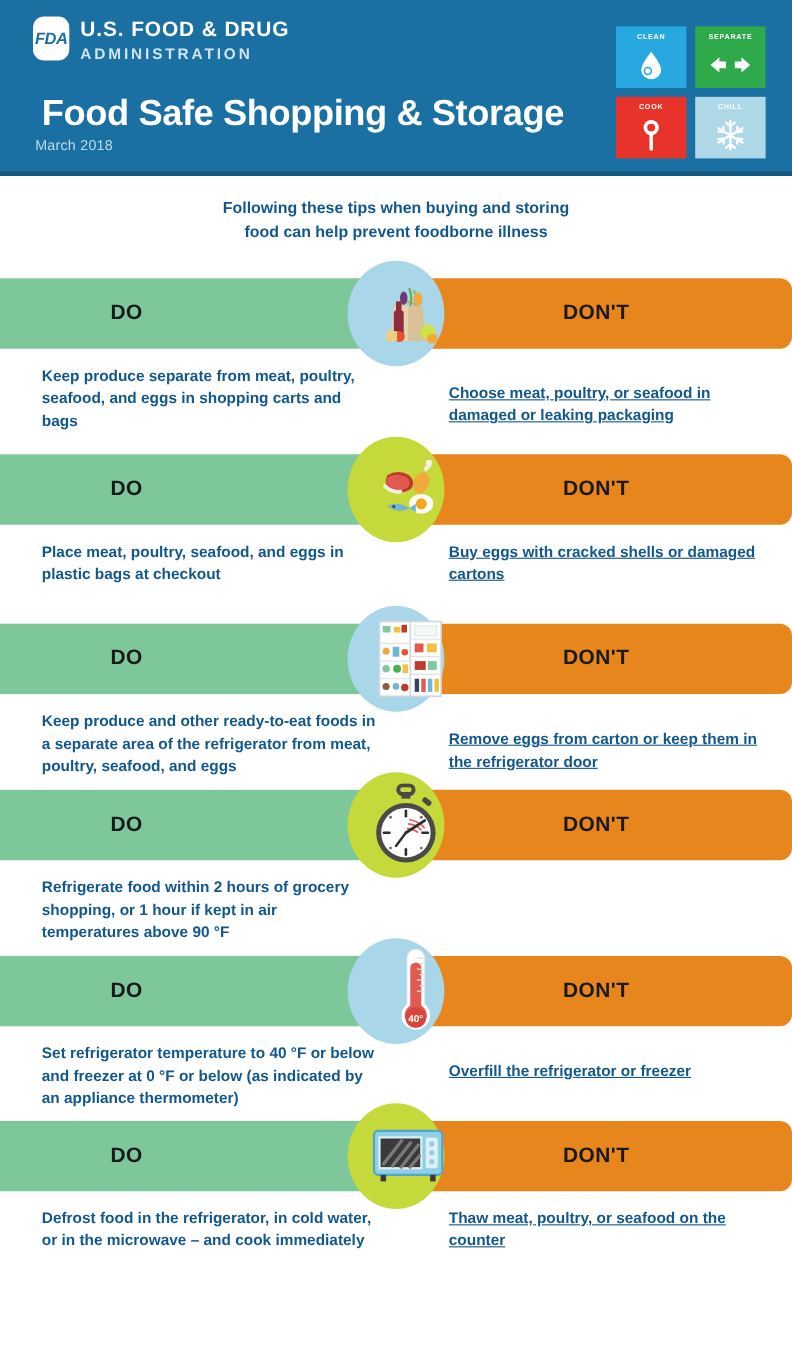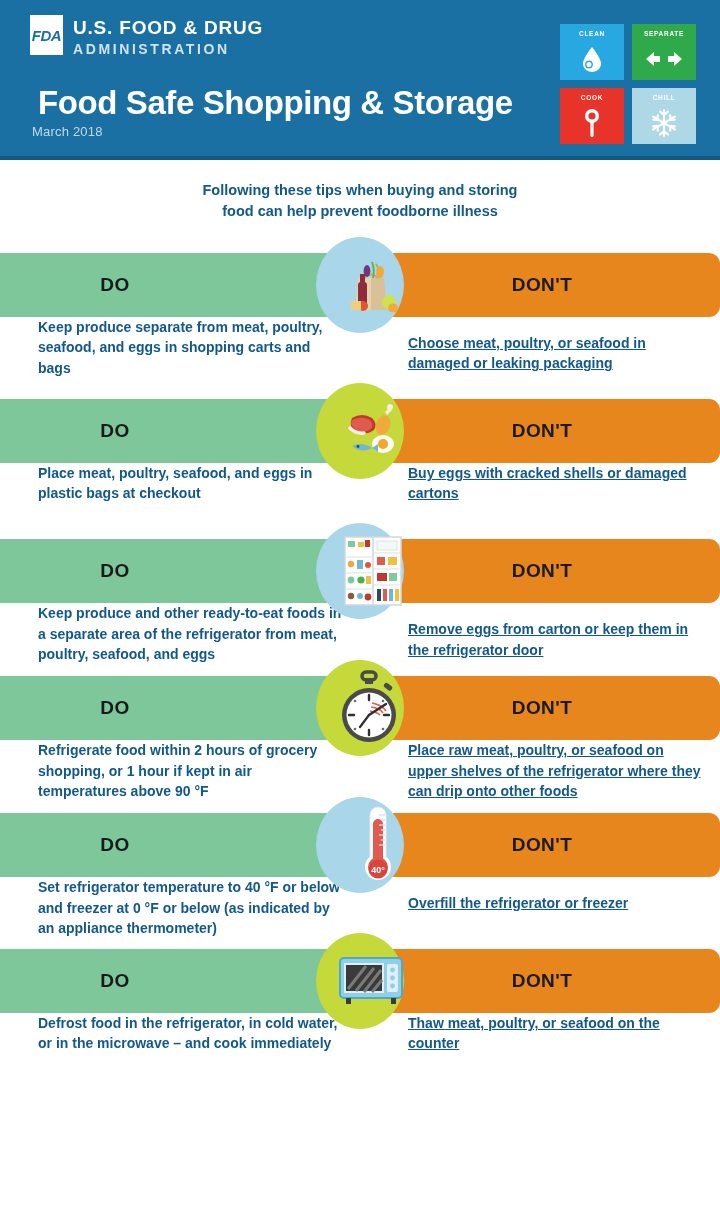--- a/index.html
+++ b/index.html
@@ -23,21 +23,21 @@
   .header-stripe {
     position:absolute; left:0; bottom:0; width:720px; height:4px;
     background:#12587f;
   }
   .fda-lockup {
     position:absolute; left:30px; top:15px;
     display:flex; align-items:flex-start; gap:10px;
   }
   .fda-badge {
     width:33px; height:40px; background:#ffffff;
-    display:flex; align-items:center; justify-content:center;
+    display:flex; align-items:center; justify-content:center;border-radius:10px;
   }
   .fda-badge-text {
     font-size:15px; font-weight:bold; color:#1a6fa3;
     letter-spacing:-0.5px; font-style:italic;
     font-family:"Liberation Sans", sans-serif;
   }
   .fda-words { padding-top:3px; }
   .fda-line1 {
     color:#ffffff; font-size:19px; font-weight:bold;
     letter-spacing:0.8px; line-height:1.05;
@@ -116,21 +116,21 @@
     position:absolute; left:50%; top:50%;
     transform: translate(-50%, -50%);
     width:88px; height:96px; border-radius:50%;
     display:flex; align-items:center; justify-content:flex-end;
     z-index:5;
   }
   .med-blue  { background:#a9d6e8; }
   .med-lime  { background:#c6d93b; }
 
   .texts {
-    display:flex; width:720px; 
+    display:flex; width:720px; padding-top:14px;
   }
   .text-col {
     width:360px; color:#12588c;
     font-size:14px; font-weight:bold; line-height:1.45;
   }
   .text-do   { padding-left:38px; padding-right:18px; }
   .text-dont { padding-left:48px; padding-right:14px;text-decoration:underline; }
   .text-dont.pad-mid { padding-top:16px; }
 
   
@@ -371,21 +371,20 @@
               <path d="M37 37 q9 1 12 6"></path>
               <path d="M36 41 q7 1 10 4"></path>
             </g>
             <line x1="35" y1="45" x2="52" y2="34" stroke="#2f2f2f" stroke-width="2.6" stroke-linecap="round"></line>
             <line x1="35" y1="45" x2="26" y2="57" stroke="#2f2f2f" stroke-width="2.2" stroke-linecap="round"></line>
           </svg>
         </div>
       </div>
       <div class="texts">
         <div class="text-col text-do">Refrigerate food within 2 hours of grocery shopping, or 1 hour if kept in air temperatures above 90 °F</div>
-        <div class="text-col text-dont">Place raw meat, poultry, or seafood on upper shelves of the refrigerator where they can drip onto other foods</div>
       </div>
     </div>
     <div class="gap" style="height:12px"></div>
 
     <div class="row">
       <div class="band">
         <div class="band-do">
           <span class="band-label band-label-do">DO</span>
         </div>
         <div class="band-dont">

